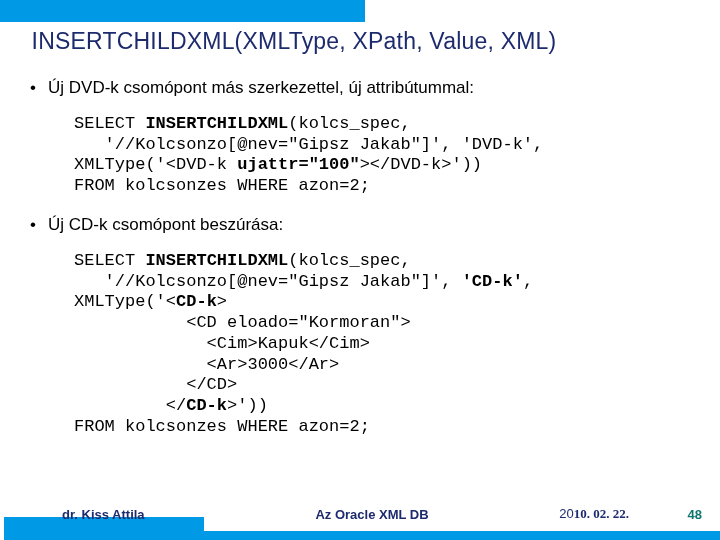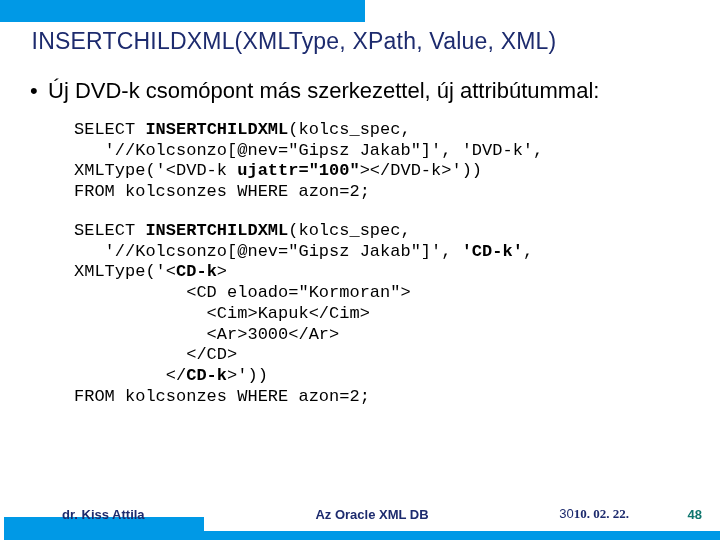--- a/index.html
+++ b/index.html
@@ -35,21 +35,21 @@
     color: #1d2b6e;
     letter-spacing: 0.2px;
   }
   .body {
     position: absolute;
     top: 68px;
     left: 30px;
     right: 30px;
   }
   .bullet {
-    font-size: 22px;
+    font-size: 17px;
     color: #000;
     margin: 10px 0 10px 0;
   }
   .bullet .dot {
     display: inline-block;
     width: 18px;
   }
   .code {
     font-family: "Courier New", monospace;
     font-size: 17px;
@@ -129,35 +129,36 @@
 
   <div class="body">
 
     <div class="bullet"><span class="dot">•</span><span>Új DVD-k csomópont más szerkezettel, új attribútummal:</span></div>
 
     <div class="code"><span>SELECT </span><b>INSERTCHILDXML</b><span>(kolcs_spec,</span>
 <span>   '//Kolcsonzo[@nev="Gipsz Jakab"]', 'DVD-k',</span>
 <span>XMLType('&lt;DVD-k </span><b>ujattr="100"</b><span>&gt;&lt;/DVD-k&gt;'))</span>
 <span>FROM kolcsonzes WHERE azon=2;</span></div>
 
+    <div class="bullet"><span class="dot">•</span><span>Új CD-k csomópont beszúrása:</span></div>
 
     <div class="code"><span>SELECT </span><b>INSERTCHILDXML</b><span>(kolcs_spec,</span>
 <span>   '//Kolcsonzo[@nev="Gipsz Jakab"]', </span><b>'CD-k'</b><span>,</span>
 <span>XMLType('&lt;</span><b>CD-k</b><span>&gt;</span>
 <span>           &lt;CD eloado="Kormoran"&gt;</span>
 <span>             &lt;Cim&gt;Kapuk&lt;/Cim&gt;</span>
 <span>             &lt;Ar&gt;3000&lt;/Ar&gt;</span>
 <span>           &lt;/CD&gt;</span>
 <span>         &lt;/</span><b>CD-k</b><span>&gt;'))</span>
 <span>FROM kolcsonzes WHERE azon=2;</span></div>
 
   </div>
 
   <div class="footer">
     <div class="barL"></div>
     <div class="barR"></div>
     <div class="foot-author">dr. Kiss Attila</div>
     <div class="foot-title">Az Oracle XML DB</div>
-    <div class="foot-date"><span>30</span><span class="b">10. 02. 22.</span></div>
+    <div class="foot-date"><span>20</span><span class="b">10. 02. 22.</span></div>
     <div class="foot-num">48</div>
   </div>
 
 </div>
 
 </body></html>

